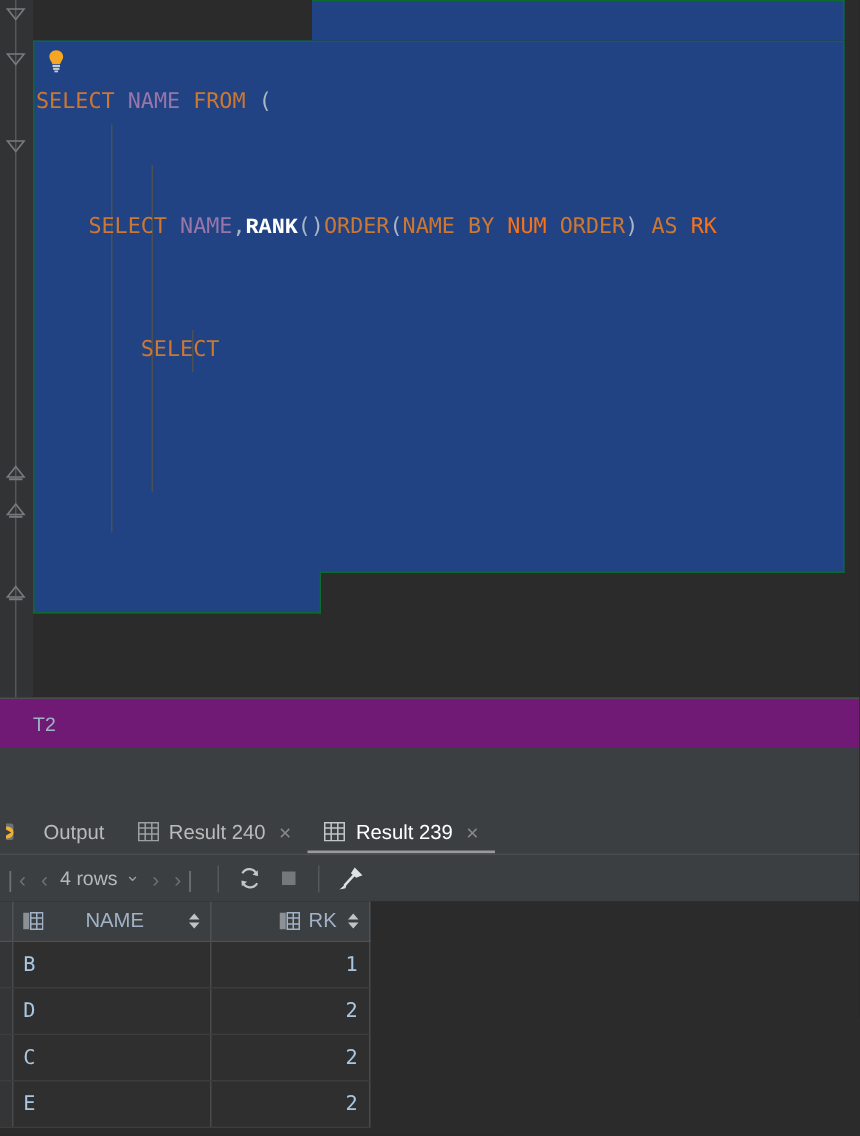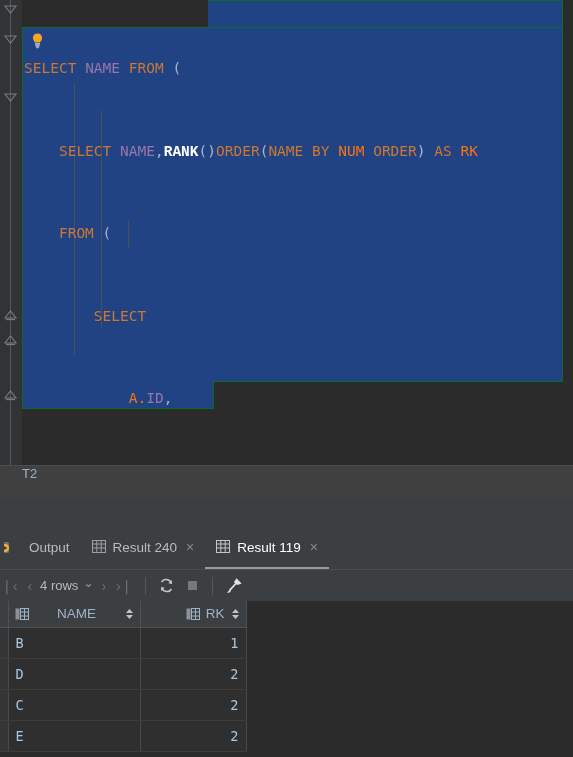--- a/index.html
+++ b/index.html
@@ -63,38 +63,38 @@
     position: absolute; left: 29px; top: 32px; width: 17px; height: 17px;
   }
 
   .indent-guide {
     position: absolute; width: 1px; background: #4a5054;
   }
 
   
   #breadcrumb {
     position: absolute; left: 0; top: 465px; width: 573px; height: 33px;
-    background: #404040; border-top: 1px solid #4b4e50;
-    display: flex; padding-left: 22px;
+    background: #701a75; border-top: 1px solid #4b4e50;
+    display: flex; align-items: center; padding-left: 22px;
   }
   #breadcrumb .crumb { color: #a0b3c6; font-size: 13px; }
 
   
   #gap {
     position: absolute; left: 0; top: 498px; width: 573px; height: 42px;
     background: #3c3f41;
   }
 
   
   #tabbar {
     position: absolute; left: 0; top: 540px; width: 573px; height: 29px;
     background: #3c3f41; display: flex; align-items: stretch;
   }
   .tab {
-    display: flex; gap: 7px;
+    display: flex; align-items: center; gap: 7px;
     padding: 0 11px; color: #bbbbbb; font-size: 13.5px;
     position: relative; cursor: default;
   }
   .tab.active { color: #ffffff; }
   .tab.active::after {
     content: ""; position: absolute; left: 0; right: 0; bottom: 0;
     height: 2px; background: #9a9a9a;
   }
   .tab .tclose {
     color: #8a8a8a; font-size: 14px; line-height: 1; padding-left: 2px;
@@ -201,23 +201,21 @@
     <div id="sel-line1"></div>
     <div id="sel-t2"></div>
 
     <div class="indent-guide" style="left:74px; top:83px; height:272px;"></div>
     <div class="indent-guide" style="left:101px; top:110px; height:218px;"></div>
     <div class="indent-guide" style="left:128px; top:220px; height:28px;"></div>
 
     <div id="code">
       <div class="ln"><span class="kw">SELECT</span> <span class="id">NAME</span> <span class="kw">FROM</span> <span class="pl">(</span></div>
       <div class="ln">    <span class="kw">SELECT</span> <span class="id">NAME</span><span class="pl">,</span><span class="fnb">RANK</span><span class="pl">()</span><span class="kw">ORDER</span><span class="pl">(</span><span class="kw">NAME BY</span> <span class="tbl">NUM</span> <span class="kw">ORDER</span><span class="pl">)</span> <span class="kw">AS</span> <span class="tbl">RK</span></div>
-      <div class="ln">    <span class="kw">FROM</span> <span class="pl">(</span></div>
       <div class="ln">        <span class="kw">SELECT</span></div>
-      <div class="ln">            <span class="tbl">A.</span><span class="id">ID</span><span class="pl">,</span></div>
       
       
       
       
       
       
       
       
       
       
@@ -269,21 +267,21 @@
     <div class="tab active">
       <span class="grid-ico">
         <svg width="14" height="13" viewBox="0 0 14 13">
           <rect x="0.5" y="0.5" width="13" height="12" fill="none" stroke="#c2c7cc" stroke-width="1"></rect>
           <line x1="0.5" y1="4" x2="13.5" y2="4" stroke="#c2c7cc" stroke-width="1"></line>
           <line x1="0.5" y1="8" x2="13.5" y2="8" stroke="#c2c7cc" stroke-width="1"></line>
           <line x1="4.8" y1="0.5" x2="4.8" y2="12.5" stroke="#c2c7cc" stroke-width="1"></line>
           <line x1="9.2" y1="0.5" x2="9.2" y2="12.5" stroke="#c2c7cc" stroke-width="1"></line>
         </svg>
       </span>
-      <span>Result 119</span>
+      <span>Result 239</span>
       <span class="tclose">×</span>
     </div>
   </div>
 
   <div id="resbar">
     <span class="tb-btn dim" style="margin-left:-4px;">❘‹</span>
     <span class="tb-btn dim">‹</span>
     <span id="rowcount">
       <span>4 rows</span>
       <span style="font-size:12px;position:relative;top:-3px;color:#9a9da0;">⌄</span>

